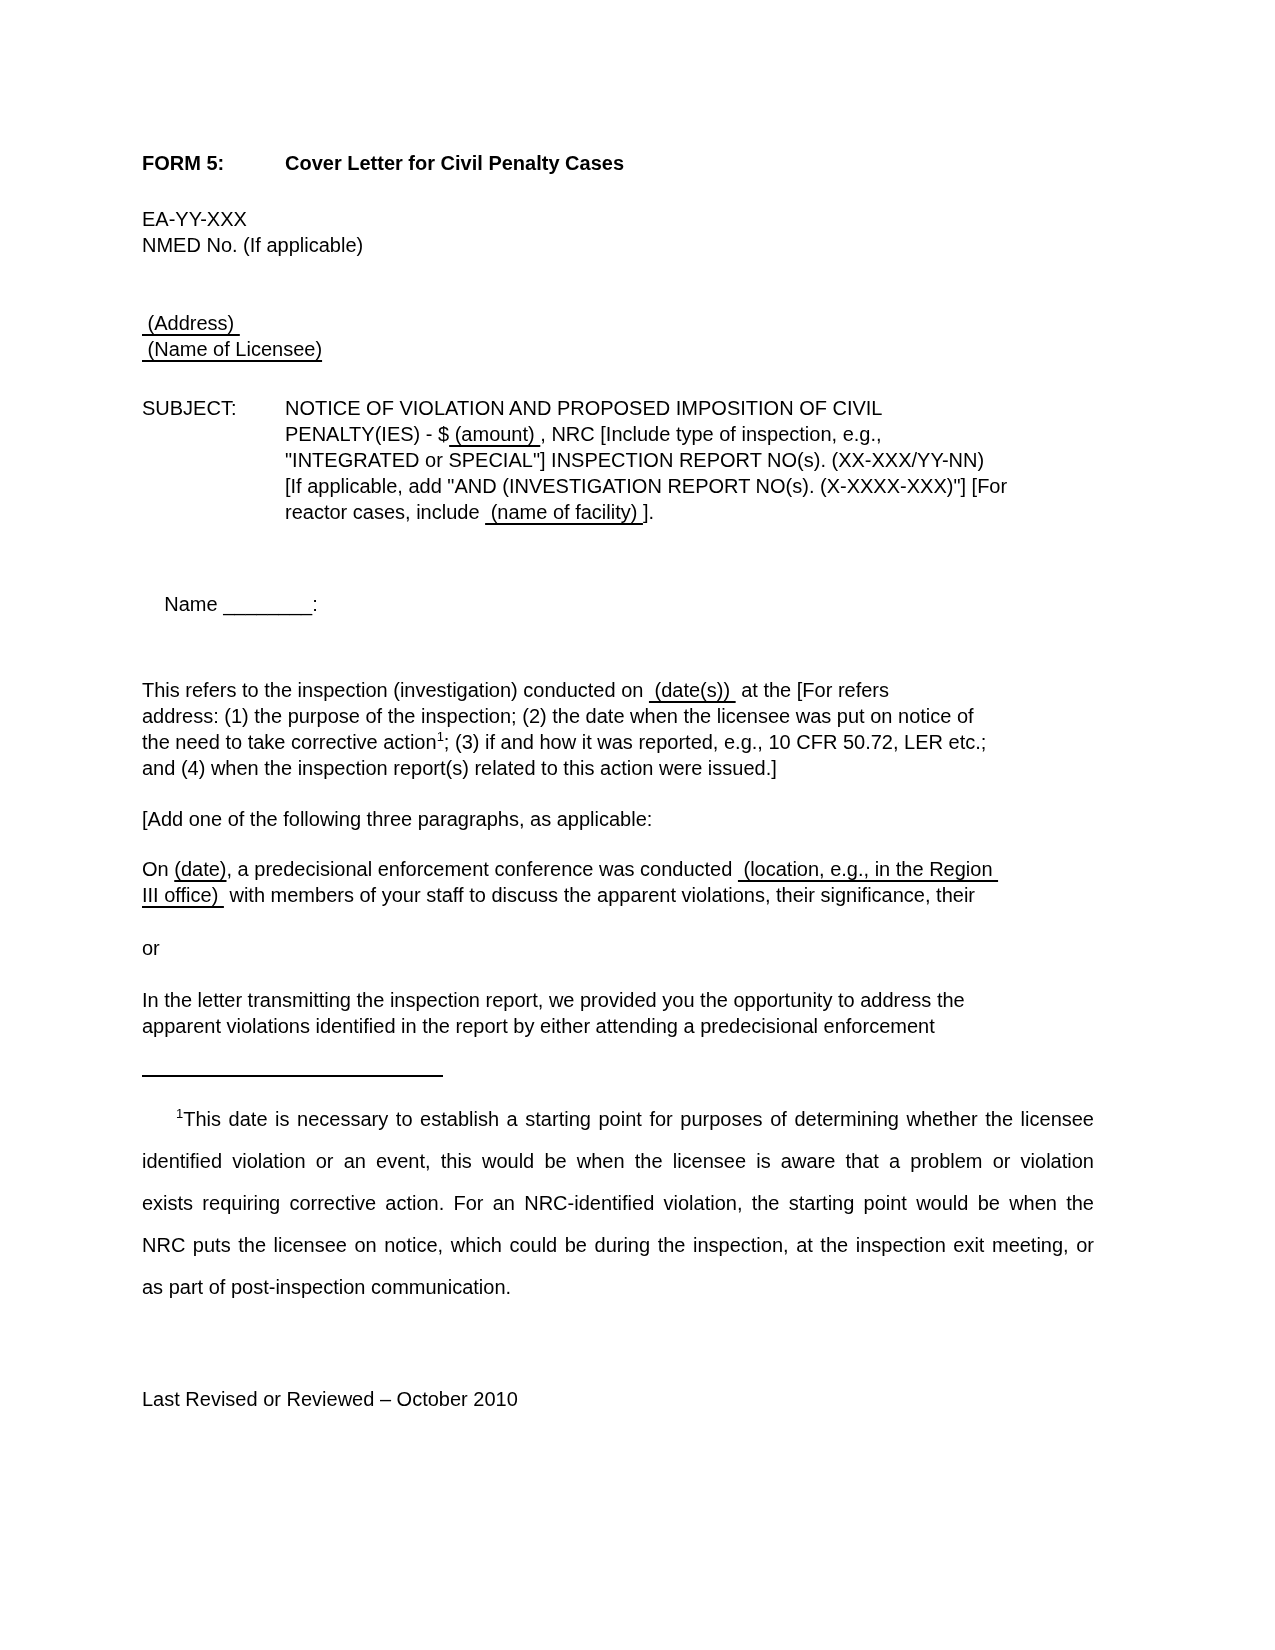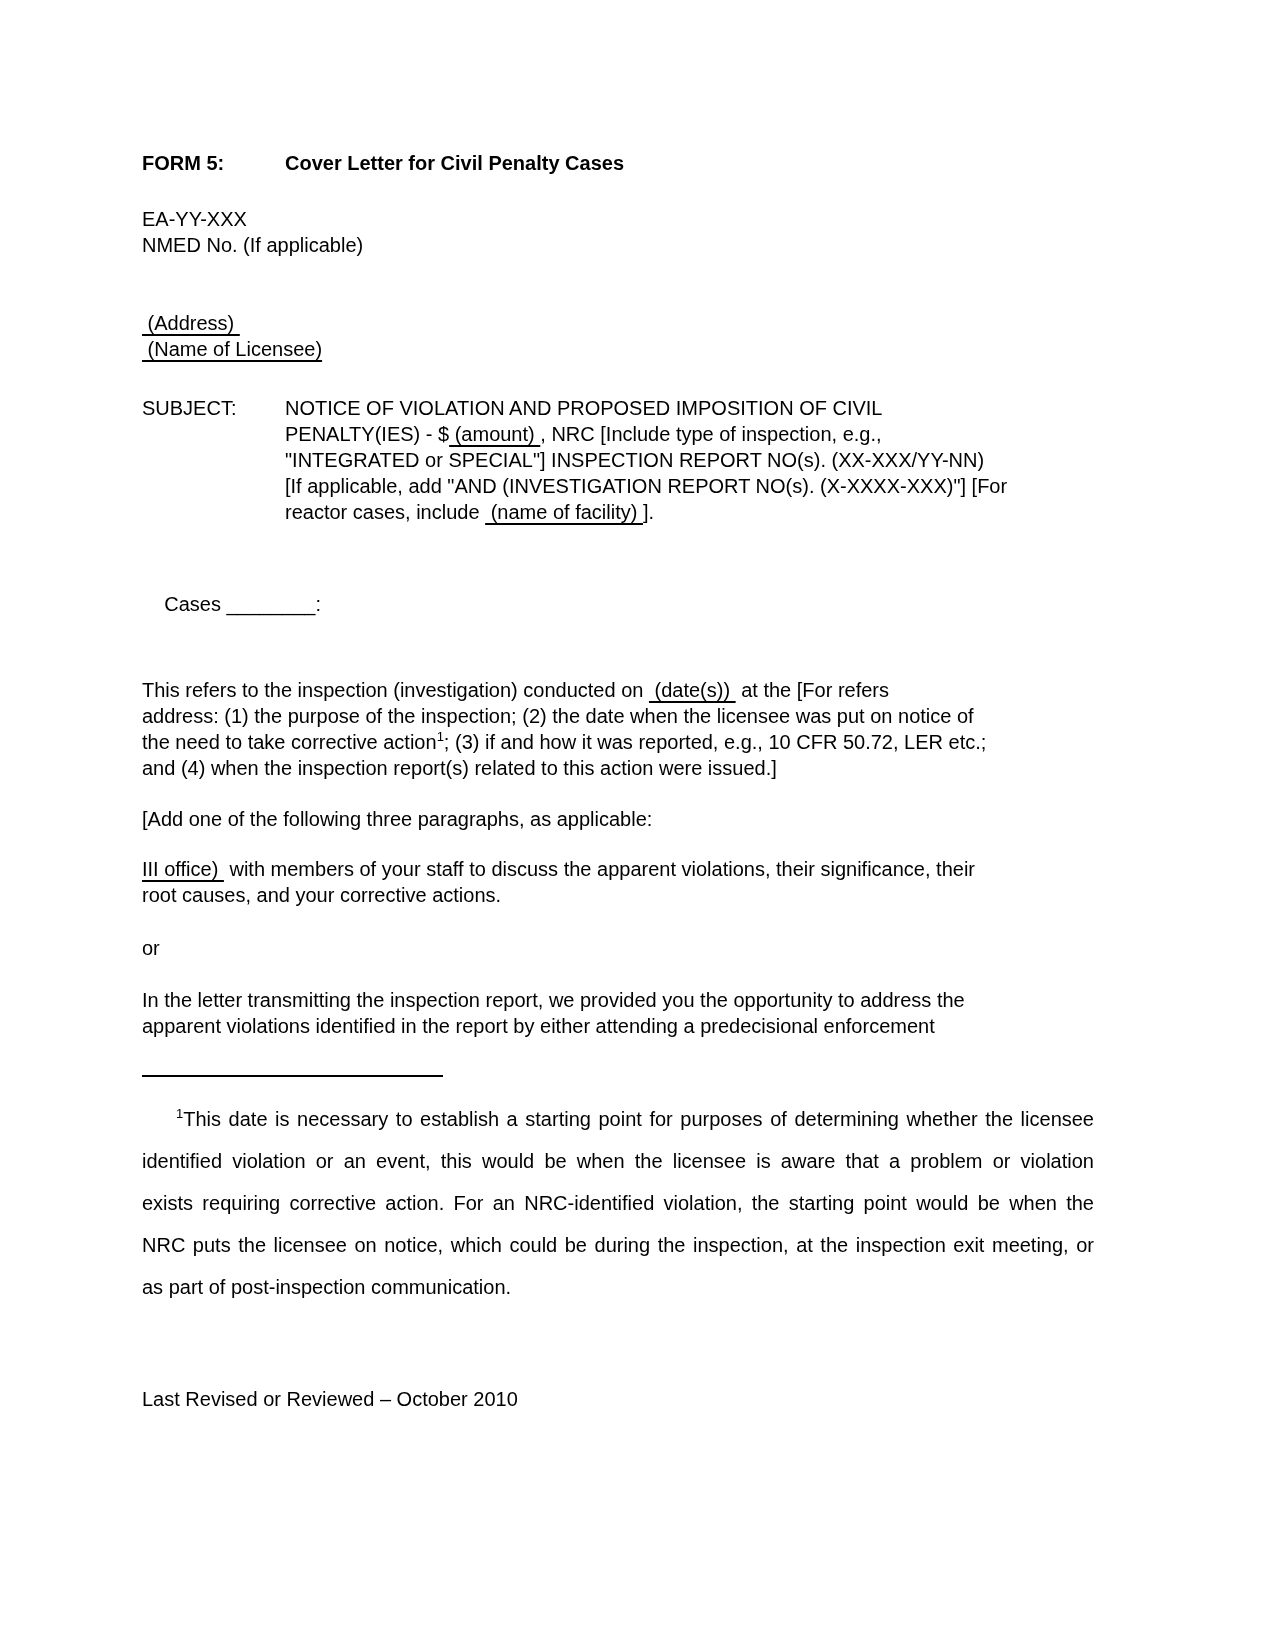--- a/index.html
+++ b/index.html
@@ -80,35 +80,35 @@
     <div>
       <div class="line">NOTICE OF VIOLATION AND PROPOSED IMPOSITION OF CIVIL</div>
       <div class="line"><span>PENALTY(IES) - $</span><span class="u"> (amount) </span><span>, NRC [Include type of inspection, e.g.,</span></div>
       <div class="line">"INTEGRATED or SPECIAL"] INSPECTION REPORT NO(s). (XX-XXX/YY-NN)</div>
       <div class="line">[If applicable, add "AND (INVESTIGATION REPORT NO(s). (X-XXXX-XXX)"] [For</div>
       <div class="line"><span>reactor cases, include </span><span class="u"> (name of facility) </span><span>].</span></div>
     </div>
   </div>
 
   <div class="dear-line line">
-    <span>Cases </span><span>________</span><span>:</span>
+    <span>Name </span><span>________</span><span>:</span>
   </div>
 
   <div class="p1">
     <div class="line"><span>This refers to the inspection (investigation) conducted on </span><span class="u"> (date(s)) </span><span> at the [For refers</span></div>
     <div class="line">address: (1) the purpose of the inspection; (2) the date when the licensee was put on notice of</div>
     <div class="line"><span>the need to take corrective action</span><span class="sup">1</span><span>; (3) if and how it was reported, e.g., 10 CFR 50.72, LER etc.;</span></div>
     <div class="line">and (4) when the inspection report(s) related to this action were issued.]</div>
   </div>
 
   <div class="p2 line">[Add one of the following three paragraphs, as applicable:</div>
 
   <div class="p3">
+    <div class="line"><span>On </span><span class="u">(date)</span><span>, a predecisional enforcement conference was conducted </span><span class="u"> (location, e.g., in the Region </span></div>
     <div class="line"><span class="u">III office) </span><span> with members of your staff to discuss the apparent violations, their significance, their</span></div>
-    <div class="line">root causes, and your corrective actions.</div>
   </div>
 
   <div class="or-divider line">or</div>
 
   <div class="p4">
     <div class="line">In the letter transmitting the inspection report, we provided you the opportunity to address the</div>
     <div class="line">apparent violations identified in the report by either attending a predecisional enforcement</div>
   </div>
 
   <div class="fn-sep"></div>

